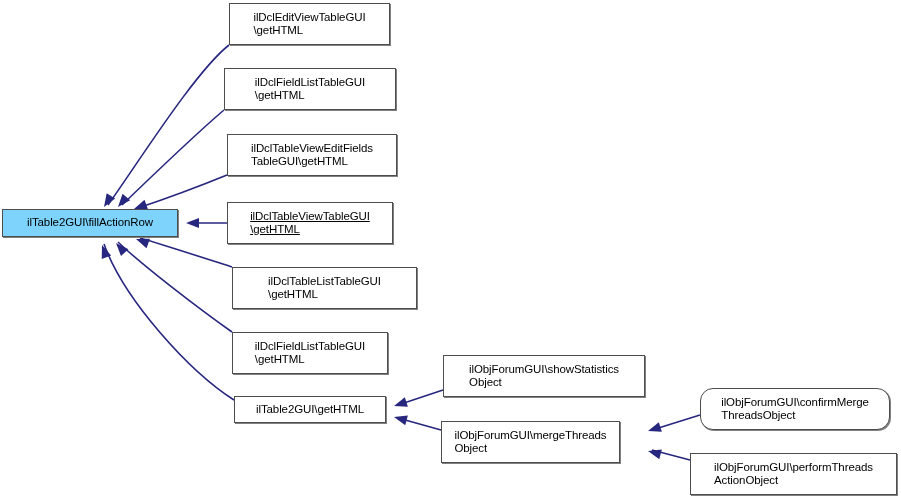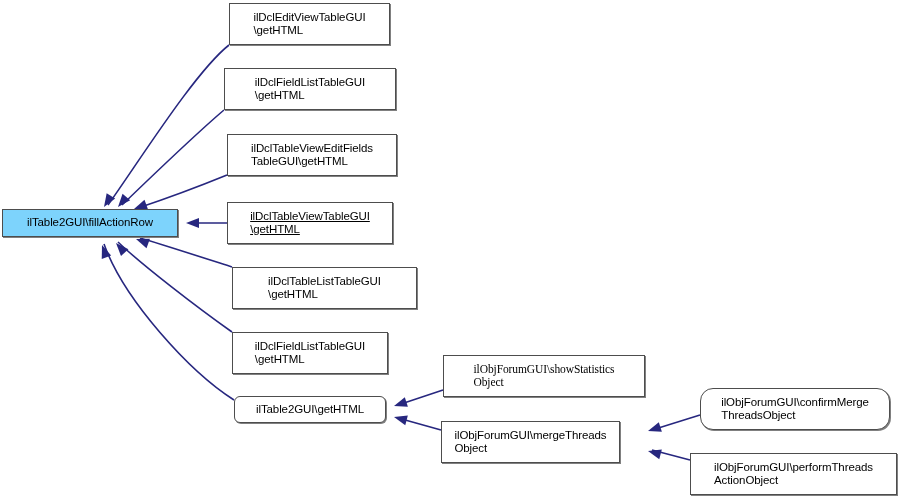--- a/index.html
+++ b/index.html
@@ -69,22 +69,22 @@
       <div class="node" style="left: 224px; top: 68px; width: 172px; height: 42px;">ilDclFieldListTableGUI
 \getHTML</div>
       <div class="node" style="left: 227px; top: 134px; width: 170px; height: 42px;">ilDclTableViewEditFields
 TableGUI\getHTML</div>
       <div class="node" style="left: 227px; top: 202px; width: 166px; height: 42px; text-decoration: underline;">ilDclTableViewTableGUI
 \getHTML</div>
       <div class="node" style="left: 232px; top: 267px; width: 185px; height: 42px;">ilDclTableListTableGUI
 \getHTML</div>
       <div class="node" style="left: 232px; top: 332px; width: 156px; height: 42px;">ilDclFieldListTableGUI
 \getHTML</div>
-      <div class="node" style="left: 234px; top: 396px; width: 152px; height: 27px; border-radius: 6px;">ilTable2GUI\getHTML</div>
-      <div class="node" style="left: 443px; top: 355px; width: 202px; height: 42px; font-family: Liberation Serif, serif;">ilObjForumGUI\showStatistics
+      <div class="node" style="left: 234px; top: 396px; width: 152px; height: 27px;">ilTable2GUI\getHTML</div>
+      <div class="node" style="left: 443px; top: 355px; width: 202px; height: 42px;">ilObjForumGUI\showStatistics
 Object</div>
       <div class="node" style="left: 441px; top: 421px; width: 179px; height: 42px;">ilObjForumGUI\mergeThreads
 Object</div>
       <div class="node" style="left: 700px; top: 388px; width: 190px; height: 42px; border-radius: 13px;">ilObjForumGUI\confirmMerge
 ThreadsObject</div>
       <div class="node" style="left: 690px; top: 453px; width: 207px; height: 42px;">ilObjForumGUI\performThreads
 ActionObject</div>
     </div>
 </div>
 

